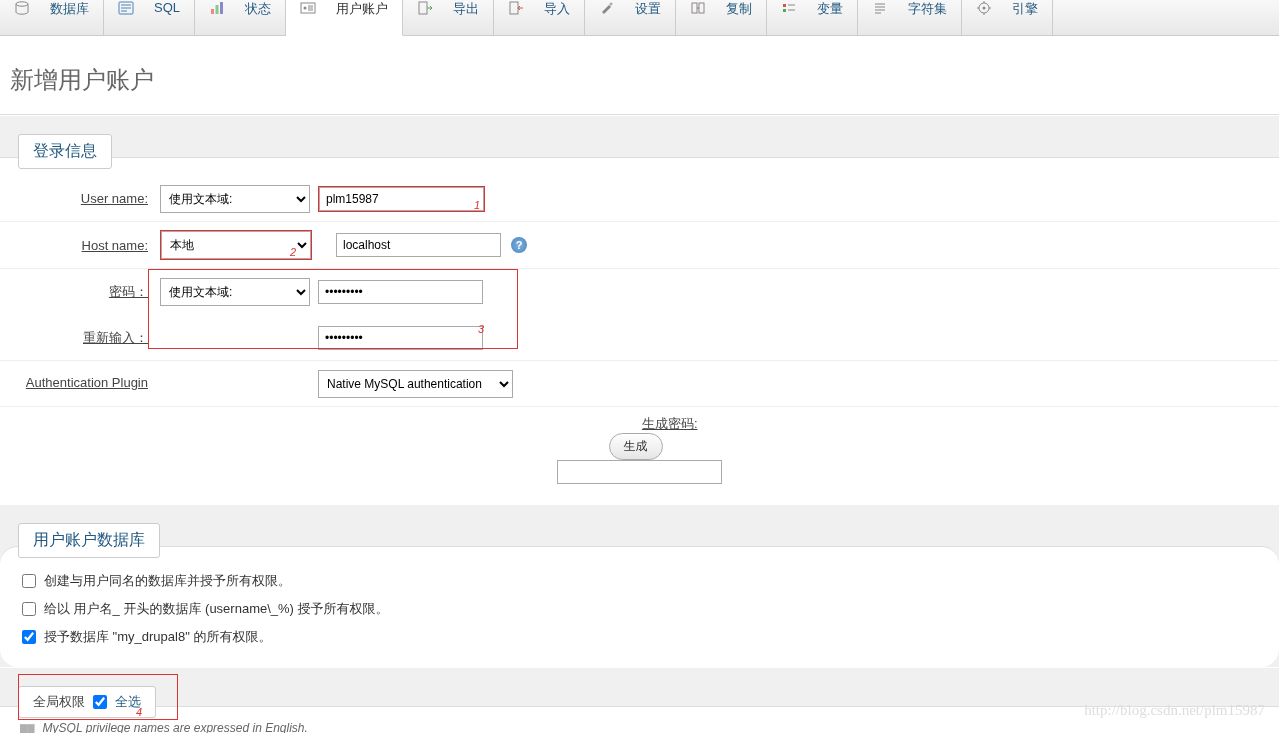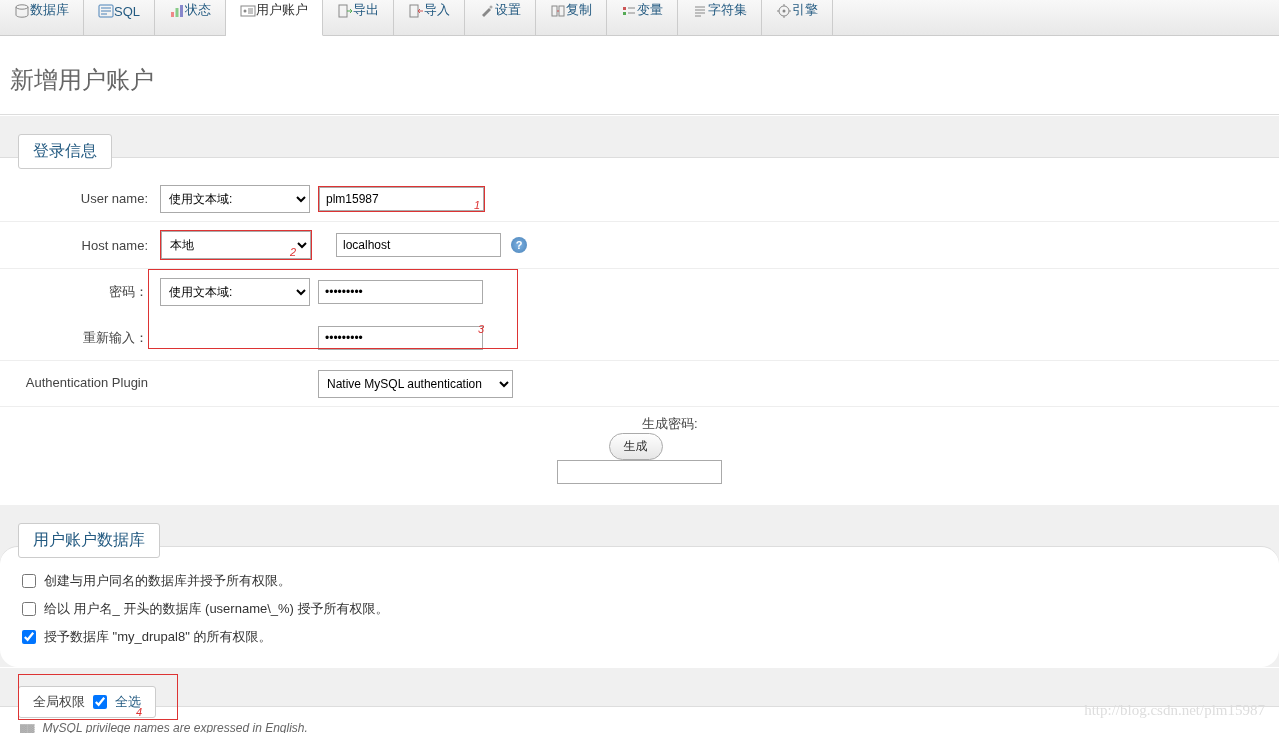--- a/index.html
+++ b/index.html
@@ -11,26 +11,26 @@
       width: 1279px;
     }
     .tabs {
       display: flex;
       background: linear-gradient(#f8f8f8, #e8e8e8);
       border-bottom: 1px solid #ccc;
       height: 36px;
     }
     .tab {
       display: flex;
-      align-items: flex-end;
-      padding: 16px 14px;
+      align-items: flex-start;
+      padding: 0 14px;
       border-right: 1px solid #ccc;
       cursor: pointer;
       color: #235a81;
-      gap: 0;
+      gap: 20px;
       font-size: 13px;
     }
     .tab.active {
       background: #fff;
       border-bottom: 1px solid #fff;
       margin-bottom: -1px;
       color: #333;
     }
     .tab-icon { width: 16px; height: 16px; display: inline-block; }
     .page-title {
@@ -68,20 +68,21 @@
       padding: 8px 20px;
       border-bottom: 1px solid #eee;
       min-height: 46px;
     }
     .form-row:last-child { border-bottom: none; flex-direction: column; }
     .form-label {
       width: 140px;
       text-align: right;
       padding-right: 12px;
       color: #444;
+      text-decoration: underline;
     }
     .form-select {
       width: 150px;
       height: 28px;
       border: 1px solid #aaa;
       background: #fff;
       font-size: 12px;
       padding: 0 4px;
       margin-right: 8px;
     }

